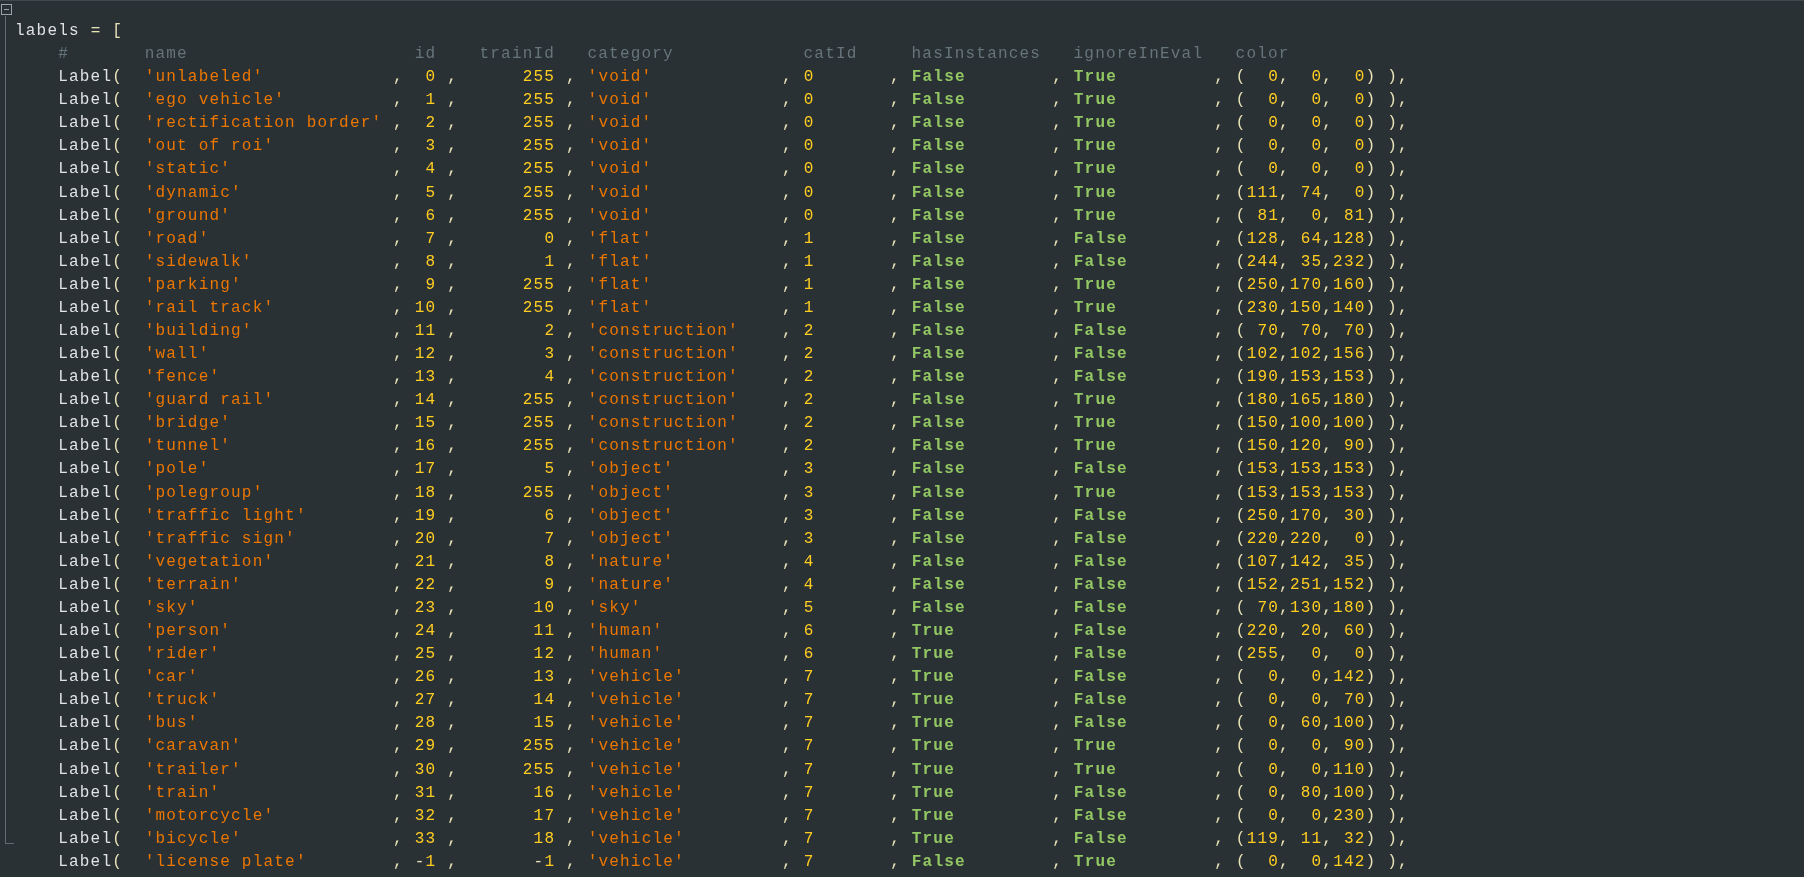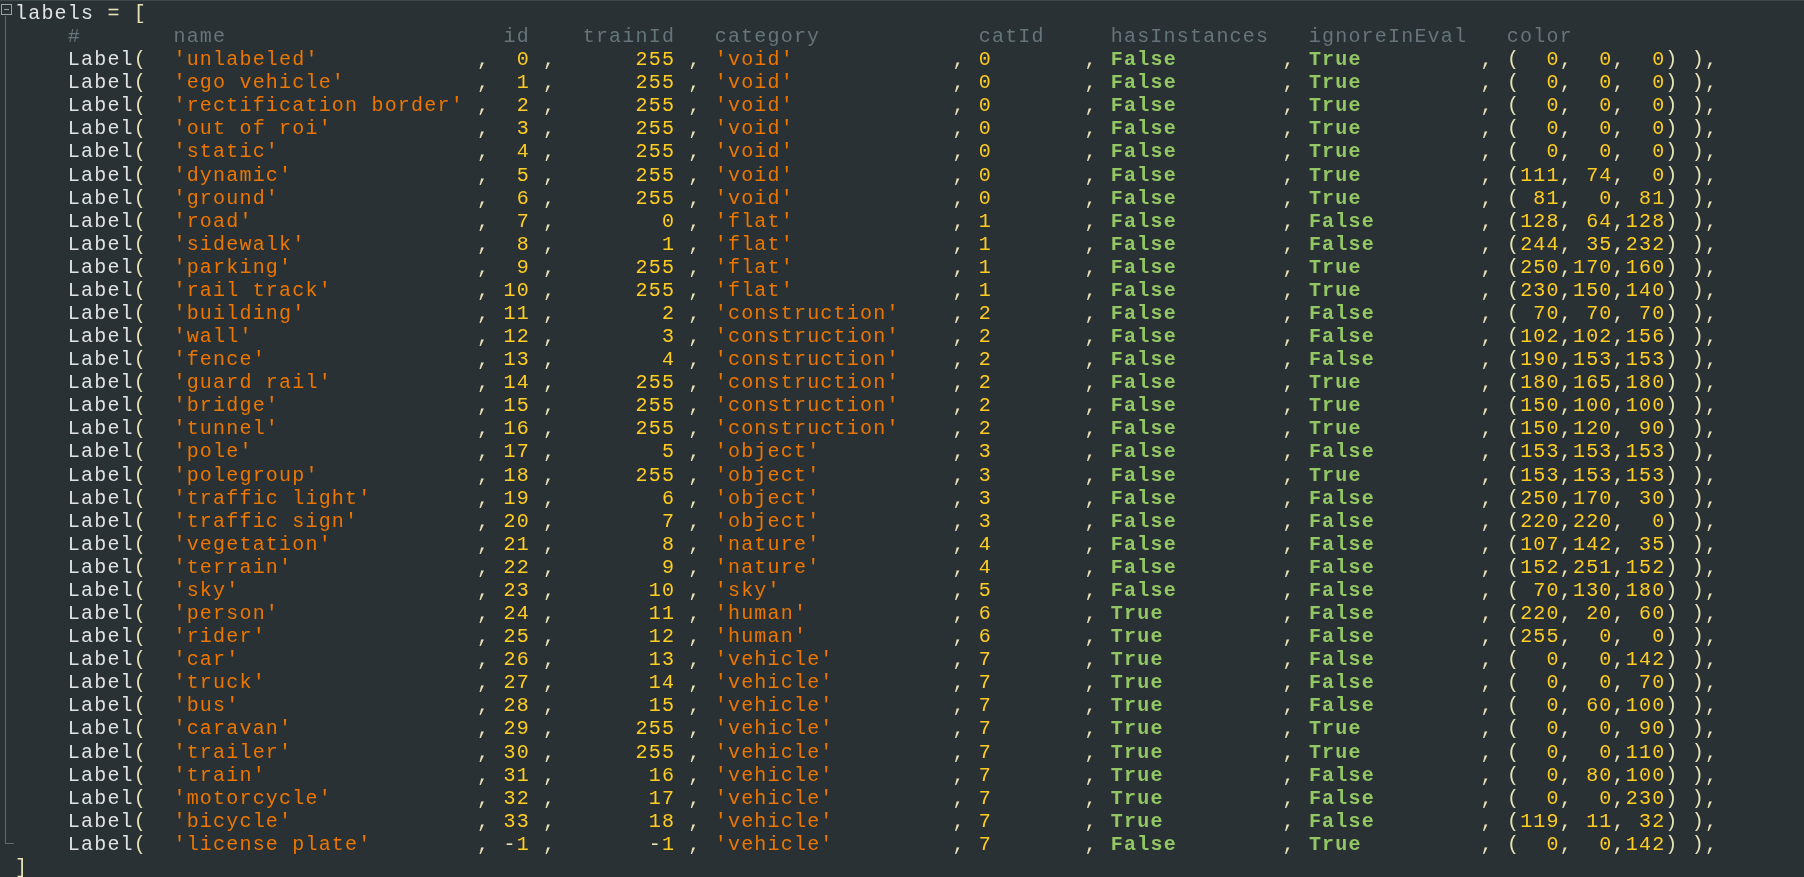--- a/index.html
+++ b/index.html
@@ -6,22 +6,22 @@
   body{width:1804px;height:877px;overflow:hidden;position:relative;
        font-family:"Liberation Mono","DejaVu Sans Mono",monospace;}
   .top-edge{position:absolute;top:0;left:0;width:100%;height:1px;background:#3e494d;}
   .editor{position:absolute;top:0;left:0;width:1804px;height:877px;display:flex;}
   .fold-margin{width:15px;flex:none;position:relative;}
   .fold-box{position:absolute;left:1px;top:4px;width:9px;height:9px;
             border:1px solid #97a5ab;background:#293134;box-sizing:content-box;}
   .fold-box-minus{position:absolute;left:2px;right:2px;top:4px;height:1px;background:#97a5ab;}
   .fold-line{position:absolute;left:5px;top:16px;width:1px;height:828px;background:#5e6d74;}
   .fold-corner{position:absolute;left:5px;top:843px;width:9px;height:1px;background:#5e6d74;}
-  .code{flex:1;padding-top:2px;white-space:pre;
-        font-size:20px;line-height:23.08px;letter-spacing:1.2px;color:#e0e2e4;}
+  .code{flex:1;padding-top:20px;white-space:pre;
+        font-size:16px;line-height:23.08px;letter-spacing:1.2px;color:#e0e2e4;}
   .line{height:23.08px;}
   .def{color:#e0e2e4;}
   .cm{color:#66747b;font-family:Liberation Mono, monospace;}
   .str{color:#ec7600;}
   .num{color:#ffcd22;}
   .kw{color:#93c763;font-weight:bold;}
   .op{color:#e8e2b7;}
 </style>
 </head>
 <body>

